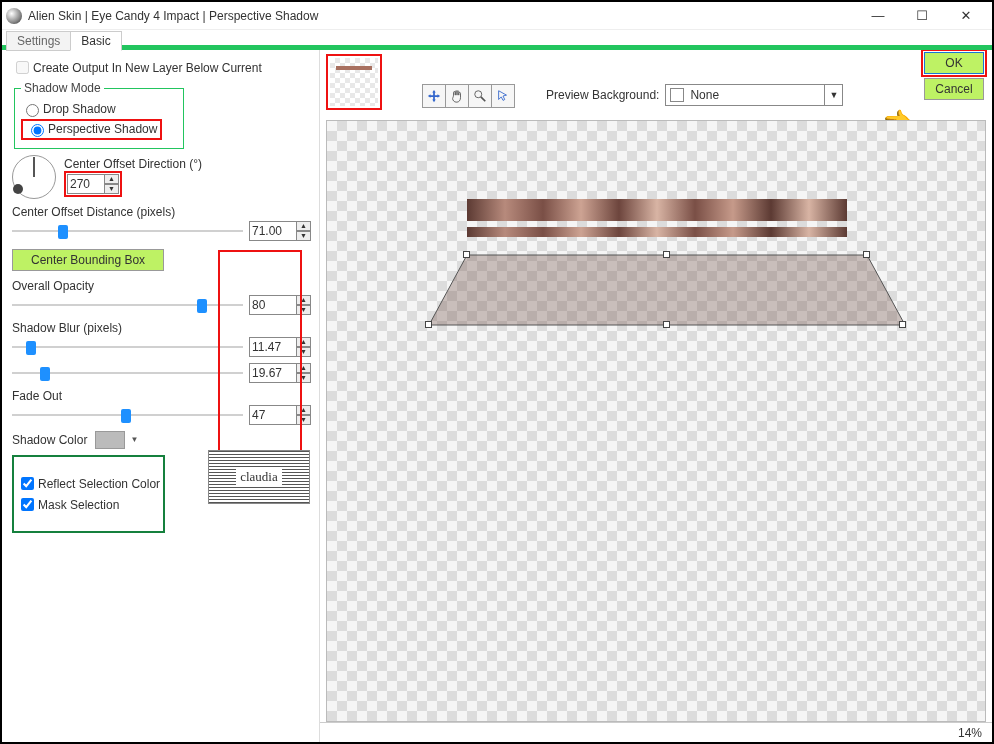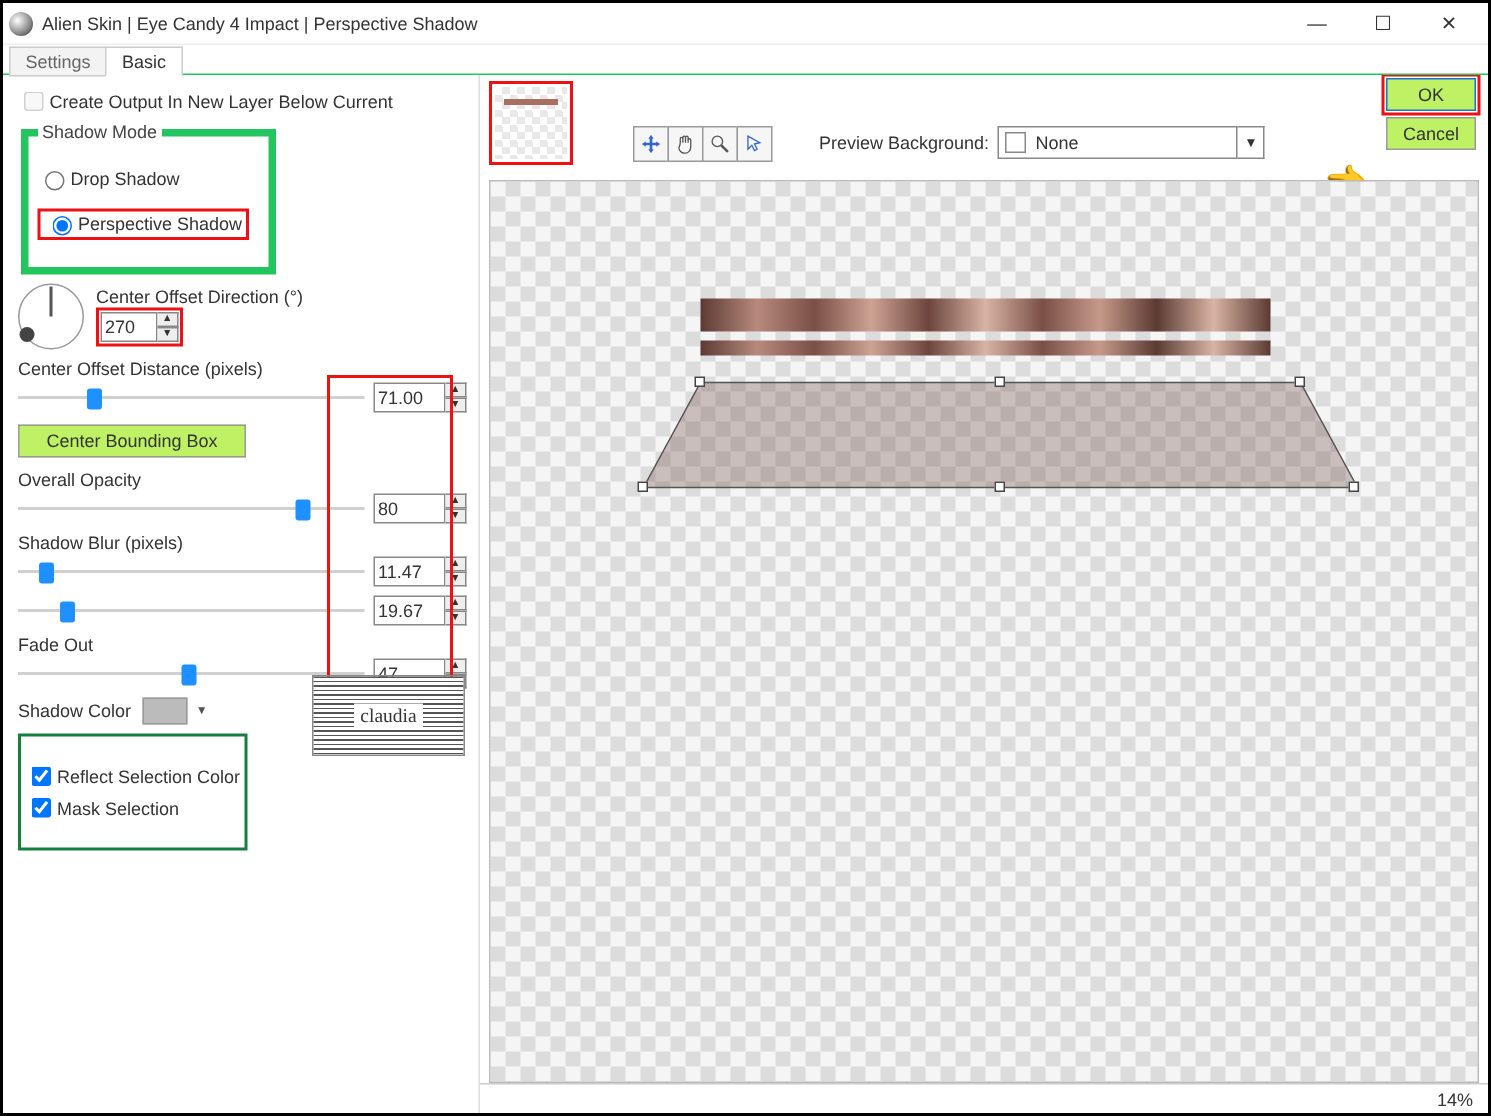--- a/index.html
+++ b/index.html
@@ -5,31 +5,31 @@
   * { box-sizing: border-box; font-family: "Segoe UI", Tahoma, sans-serif; font-size: 12px; color: #333; }
   html,body { margin:0; padding:0; }
   .window { width:994px; height:744px; border:2px solid #000; background:#fff; display:flex; flex-direction:column; position:relative; }
   .titlebar { height:28px; display:flex; align-items:center; padding:0 4px; background:#fff; border-bottom:1px solid #eee;}
   .app-icon { width:16px; height:16px; border-radius:50%; background:radial-gradient(circle at 35% 35%, #fff 0%, #888 60%, #222 100%); margin-right:6px;}
   .title-text { flex:1; font-size:12px; }
   .winbtns { display:flex; }
   .winbtn { width:44px; height:26px; display:flex; align-items:center; justify-content:center; font-size:13px; }
   .menubar { height:20px; display:flex; align-items:center; padding:0 6px; position:relative;}
   .menubar span { margin-right:14px; cursor:default; }
-  .tabs { height:20px; display:flex; align-items:center; padding-left:4px; border-bottom:1px solid #22c55e; }
+  .tabs { height:20px; display:flex; align-items:flex-start; padding-left:4px; border-bottom:5px solid #22c55e; }
   .tab { padding:2px 10px; border:1px solid #ccc; border-bottom:1px solid #fff; margin-right:-1px; background:#fff; position:relative; top:1px;}
   .tab.inactive { background:#f3f3f3; border-bottom:1px solid #ccc; color:#666;}
   .body { flex:1; display:flex; overflow:hidden; }
   .left { width:318px; border-right:1px solid #ddd; padding:6px 8px 6px 10px; position:relative; }
   .right { flex:1; display:flex; flex-direction:column; position:relative;}
   .chk-label { display:flex; align-items:center; margin:2px 0; color:#888;}
   .chk-label input{ margin-right:4px;}
-  fieldset.shadowmode { border:5px solid #22c55e; margin:4px 0 6px 2px; padding:4px 6px 6px 6px; width:170px;}
+  fieldset.shadowmode { border:1px solid #22c55e; margin:4px 0 6px 2px; padding:4px 6px 6px 6px; width:170px;}
   fieldset.shadowmode legend { color:#444; padding:0 3px;}
-  .radio-row{ display:flex; align-items:center; margin:12px 0;}
+  .radio-row{ display:flex; align-items:center; margin:2px 0;}
   .radio-row input{ margin-right:4px;}
   .row { display:flex; align-items:center; margin:4px 0;}
   .dial { width:44px; height:44px; border:1px solid #999; border-radius:50%; position:relative; margin-right:8px;}
   .dial::after{ content:""; position:absolute; left:50%; top:50%; width:2px; height:20px; background:#555; transform-origin:top center; transform:translate(-50%,0) rotate(180deg);} 
   .dial-dot{ position:absolute; left:0; bottom:4px; width:10px; height:10px; border-radius:50%; background:#444;}
   .spin { display:flex; align-items:stretch; }
   .spin input{ width:48px; height:20px; border:1px solid #888; padding-right:3px;}
   .spin .btns{ width:14px; display:flex; flex-direction:column;}
   .spin .btns div{ flex:1; border:1px solid #888; border-left:none; font-size:7px; line-height:7px; text-align:center; background:#eee;}
   .param { margin:6px 0 2px 0; }

